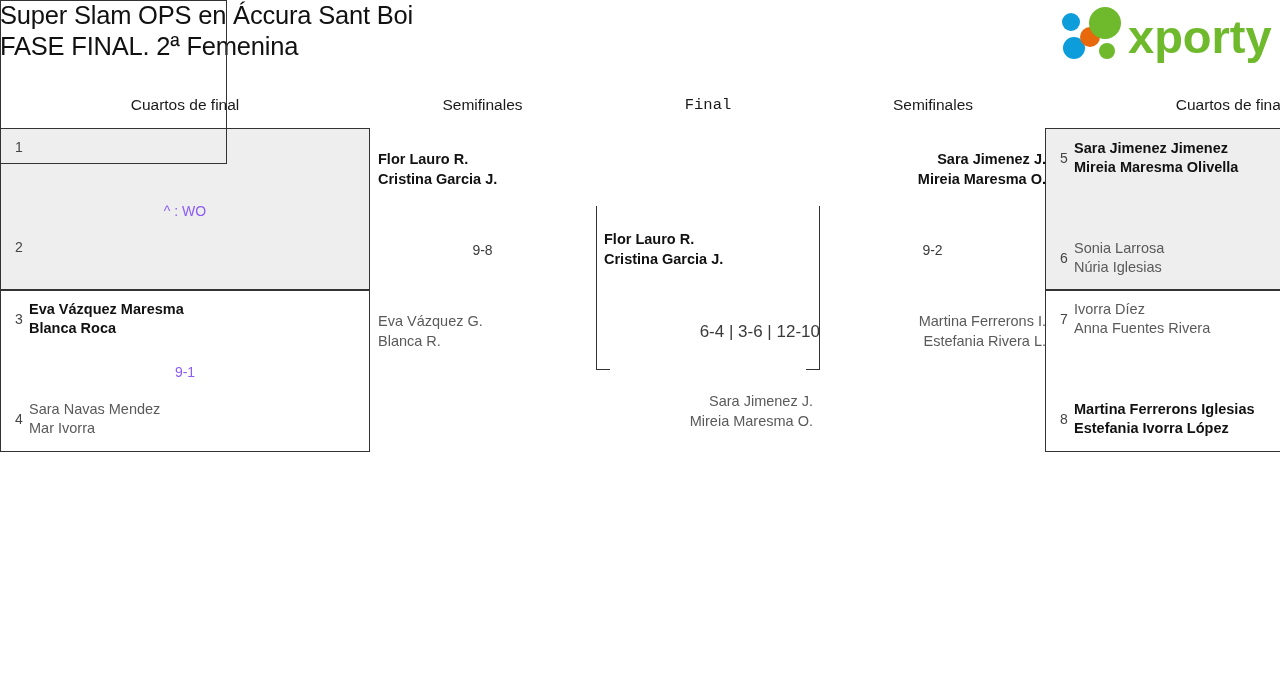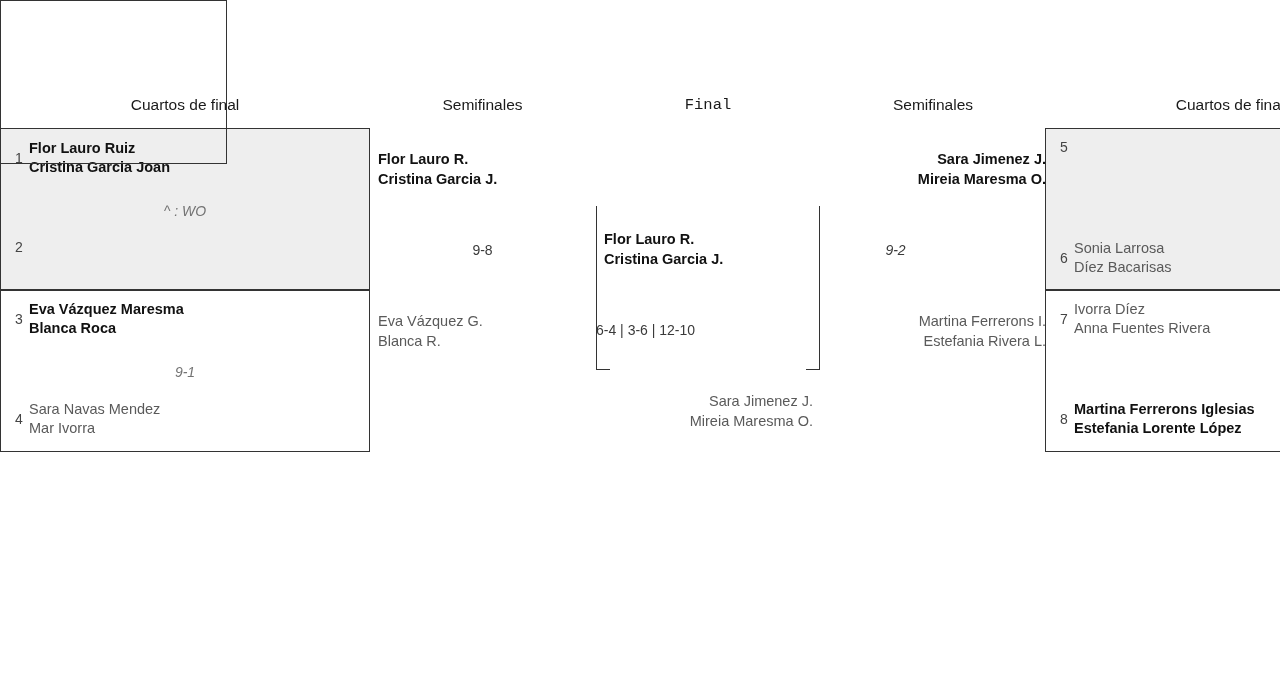--- a/index.html
+++ b/index.html
@@ -61,23 +61,22 @@
     width: 20px; flex: 0 0 20px;
     text-align: center;
   }
   .names { display: flex; flex-direction: column; line-height: 19px; }
   .names .nm { font-size: 14.5px; white-space: nowrap; }
   .winner .nm { font-weight: bold; color: #111111; }
   .loser  .nm { font-weight: normal; color: #5a5a5a; }
   .empty  .nm { color: transparent; }
 
   .qf-score {
-    position: absolute; font-size: 14px; color: #737373;
+    position: absolute; font-size: 14px; color: #8b5cf6;
     white-space: nowrap;
-    font-style: italic;
   }
   .qf-left .qf-score  { left: 0; right: 0; top: 74px; text-align: center; }
   .qf-right .qf-score { left: 0; right: 40px; top: 74px; text-align: right; }
 
   
   .sf-box {
     border: 1px solid #333333;
     width: 227px; height: 164px;
   }
   .sf-left  { left: 369px; top: 206px; }
@@ -111,49 +110,62 @@
   .final-stub.left  { left: 596px; }
   .final-stub.right { left: 806px; }
 
   .final-winner {
     position: absolute; left: 604px; top: 230px;
     font-size: 14.5px; line-height: 19.5px; font-weight: bold; color: #111111;
     white-space: nowrap; text-align: left;
   }
   .final-score {
     position: absolute; left: 596px; top: 322px; width: 224px;
-    text-align: left; font-size: 14px; color: #3a3a3a; white-space: nowrap;
+    text-align: right; font-size: 17px; color: #3a3a3a; white-space: nowrap;
   }
   .final-loser {
     position: absolute; left: 596px; top: 392px; width: 217px;
     text-align: right; font-size: 14.5px; line-height: 19.5px;
     color: #5a5a5a; white-space: nowrap;
   }
 
   .nl { display: block; }
 </style>
 </head>
 <body>
 
 <div class="page">
 
+  <div class="header">
+    <div class="title-block">
+      <span class="title-line">Super Slam OPS en Áccura Sant Boi</span>
+      <span class="title-line">FASE FINAL. 2ª Femenina</span>
+    </div>
+
+    <div class="logo">
+      <svg width="228" height="58" viewBox="0 0 228 58" xmlns="http://www.w3.org/2000/svg">
+        <circle cx="23" cy="16" r="9" fill="#0D9DDB"></circle>
+        <circle cx="26" cy="42" r="11" fill="#0D9DDB"></circle>
+        <circle cx="42" cy="31" r="10" fill="#E8690B"></circle>
+        <circle cx="57" cy="17" r="16" fill="#6FB92C"></circle>
+        <circle cx="59" cy="45" r="8" fill="#6FB92C"></circle>
+        <text x="80" y="47" font-family="Liberation Sans, sans-serif" font-size="47" font-weight="bold" fill="#6FB92C">xporty</text>
+      </svg>
+    </div>
+  </div>
 
   <div class="round-head rh-qf-left">Cuartos de final</div>
   <div class="round-head rh-sf-left">Semifinales</div>
   <div class="round-head rh-final">Final</div>
   <div class="round-head rh-sf-right">Semifinales</div>
   <div class="round-head rh-qf-right">Cuartos de final</div>
 
   <div class="box qf-box qf-left shaded" style="top:128px;">
     <div class="seedrow top">
       <span class="seed-num">1</span>
-      <span class="names winner">
-        <span class="nm">Flor Lauro Ruiz</span>
-        <span class="nm">Cristina Garcia Joan</span>
-      </span>
     </div>
     <div class="qf-score">^ : WO</div>
     <div class="seedrow bottom">
       <span class="seed-num">2</span>
       <span class="names empty">
         <span class="nm"></span>
         <span class="nm"></span>
       </span>
     </div>
   </div>
@@ -203,52 +215,56 @@
       <span class="nl">Mireia Maresma O.</span>
     </div>
   </div>
 
   <div class="sf-right">
     <div class="sf-name sf-top-name winner" style="left:819px;text-align:right;width:227px;">
       <span class="nm" style="font-weight:bold;display:block;">Sara Jimenez J.</span>
       <span class="nm" style="font-weight:bold;display:block;">Mireia Maresma O.</span>
     </div>
     <div class="box sf-box"></div>
-    <div class="sf-score" style="left:782px;font-style:italic;">9-2</div>
+    <div class="sf-score" style="left:819px;">9-2</div>
     <div class="sf-name sf-bottom-name loser" style="left:819px;text-align:right;width:227px;color:#5a5a5a;">
       <span class="nm" style="display:block;text-align:right;">Martina Ferrerons I.</span>
       <span class="nm" style="display:block;">Estefania Rivera L.</span>
     </div>
   </div>
 
   <div class="box qf-box qf-right shaded" style="top:128px;">
     <div class="seedrow top">
       <span class="seed-num">5</span>
+      <span class="names winner">
+        <span class="nm">Sara Jimenez Jimenez</span>
+        <span class="nm">Mireia Maresma Olivella</span>
+      </span>
     </div>
     <div class="qf-score">9-3</div>
     <div class="seedrow bottom">
       <span class="seed-num">6</span>
       <span class="names loser">
         <span class="nm">Sonia Larrosa</span>
-        <span class="nm">Díez Bacarisas</span>
+        <span class="nm">Núria Iglesias</span>
       </span>
     </div>
   </div>
 
   <div class="box qf-box qf-right" style="top:289px;">
     <div class="seedrow top">
       <span class="seed-num">7</span>
       <span class="names loser">
         <span class="nm">Ivorra Díez</span>
         <span class="nm">Anna Fuentes Rivera</span>
       </span>
     </div>
     <div class="qf-score">4-9</div>
     <div class="seedrow bottom">
       <span class="seed-num">8</span>
       <span class="names winner">
         <span class="nm">Martina Ferrerons Iglesias</span>
-        <span class="nm">Estefania Lorente López</span>
+        <span class="nm">Estefania Ivorra López</span>
       </span>
     </div>
   </div>
 
 </div>
 
 </body></html>

